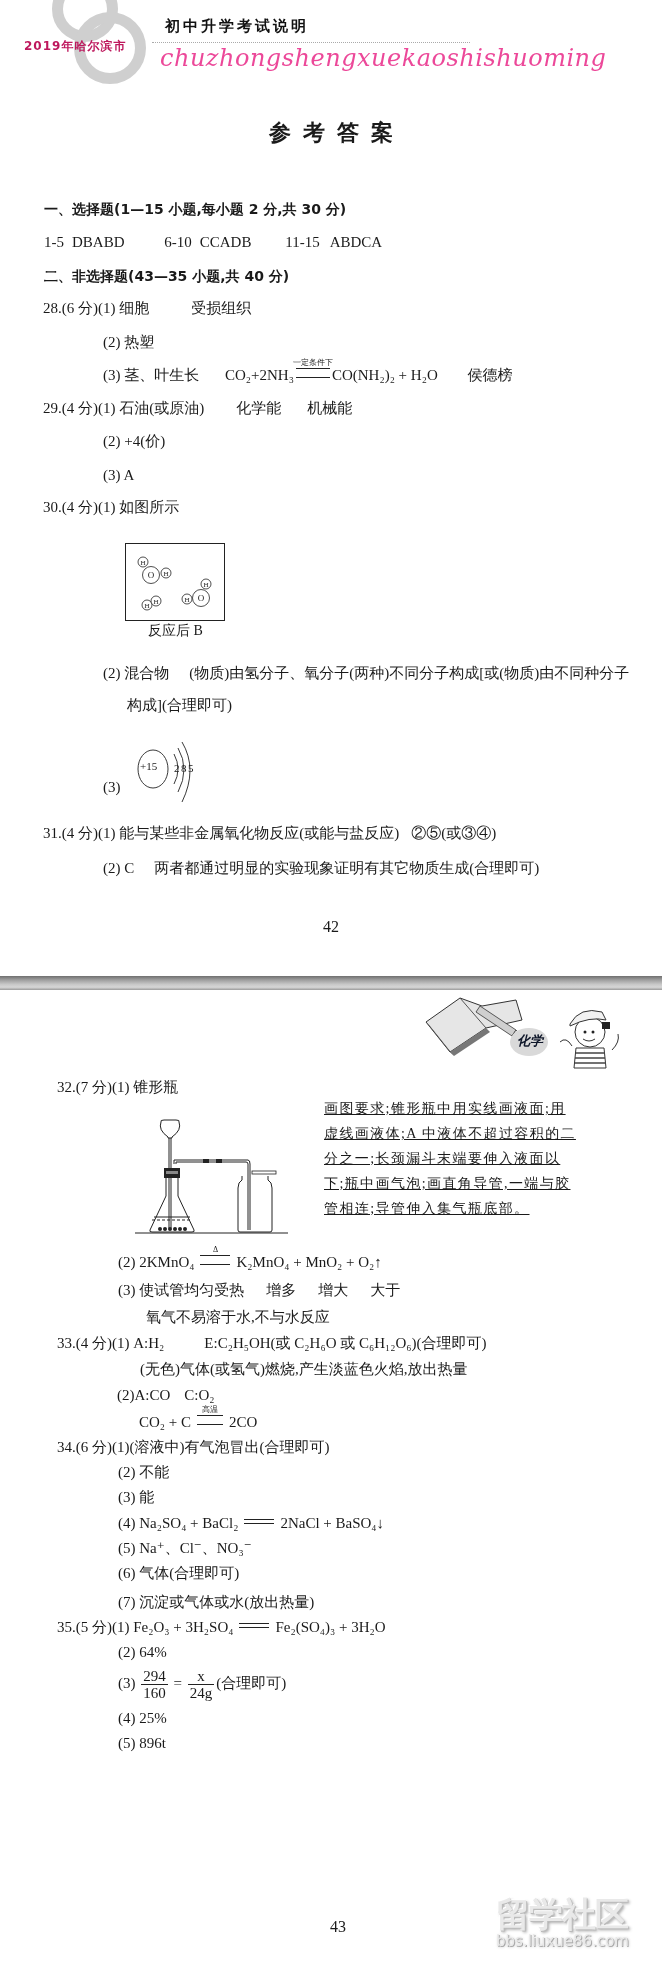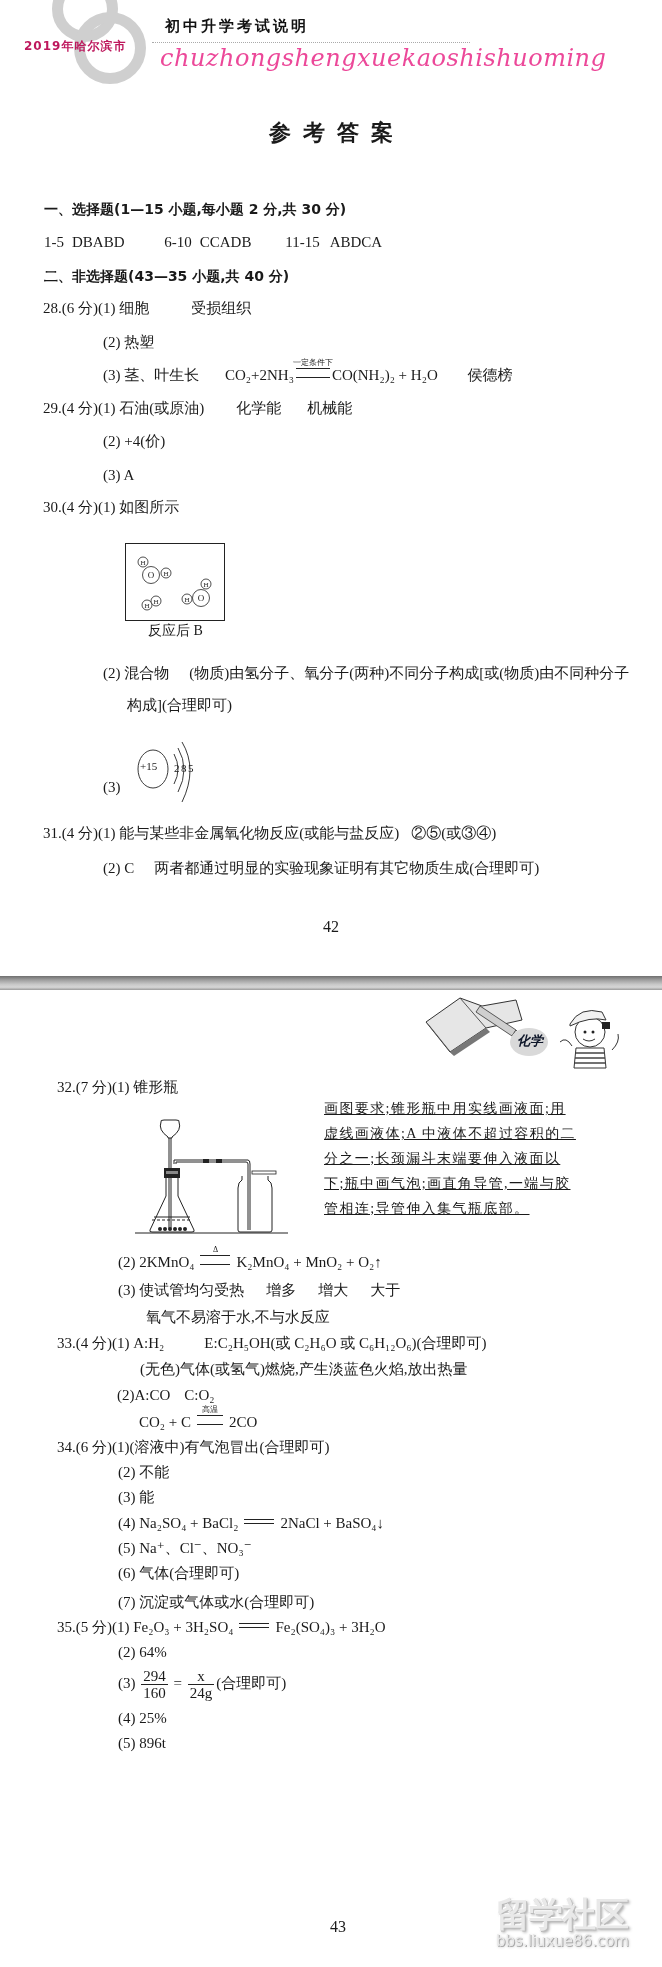--- a/index.html
+++ b/index.html
@@ -252,21 +252,21 @@
 <div class="line" style="left:118px; top:1523px;">
   <span>(4)</span> <span>Na₂SO₄ + BaCl₂</span><span class="eq-plain"></span><span>2NaCl + BaSO₄↓</span>
 </div>
 <div class="line" style="left:118px; top:1548px;">
   <span>(5)</span> <span>Na⁺、Cl⁻、NO₃⁻</span>
 </div>
 <div class="line" style="left:118px; top:1573px;">
   <span>(6)</span> <span>气体(合理即可)</span>
 </div>
 <div class="line" style="left:118px; top:1602px;">
-  <span>(7)</span> <span>沉淀或气体或水(合理即可)</span>
+  <span>(7)</span> <span>沉淀或气体或水(放出热量)</span>
 </div>
 
 <div class="line" style="left:57px; top:1627px;">
   <span>35.(5 分)</span><span>(1)</span> <span>Fe₂O₃ + 3H₂SO₄</span><span class="eq-plain"></span><span>Fe₂(SO₄)₃ + 3H₂O</span>
 </div>
 <div class="line" style="left:118px; top:1652px;text-align:right;">
   <span>(2)</span> <span>64%</span>
 </div>
 <div class="line" style="left:118px; top:1683px; line-height:34px; transform:translateY(-17px);">
   <span>(3)</span>

